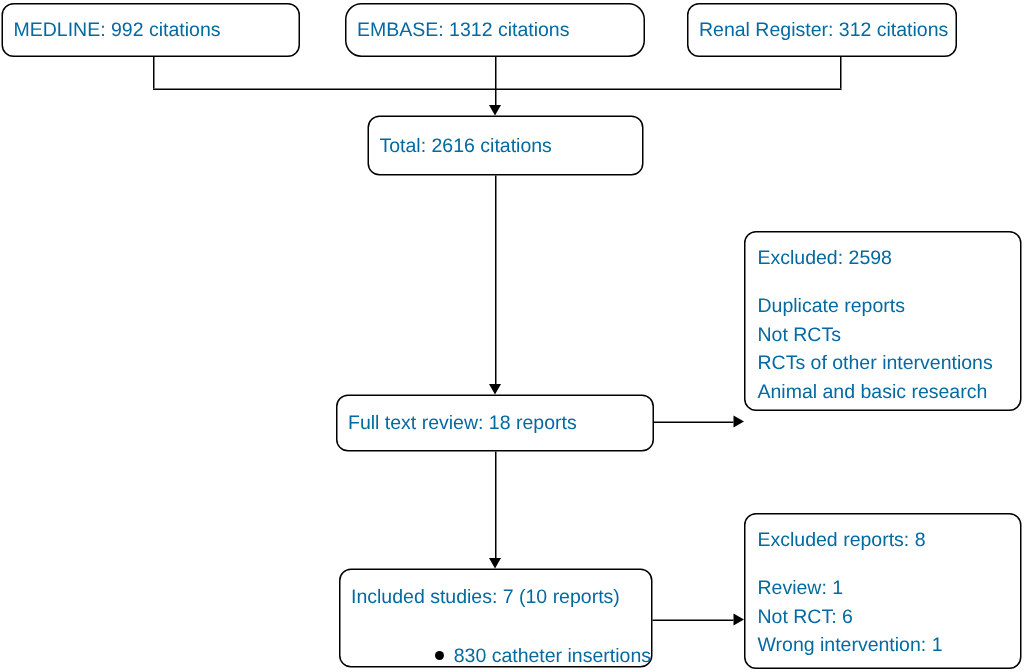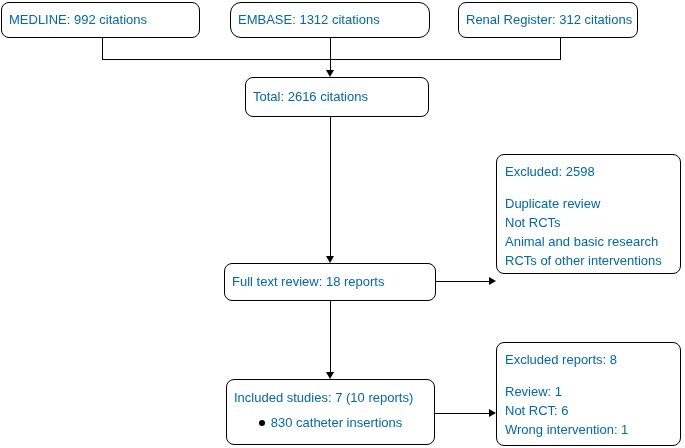--- a/index.html
+++ b/index.html
@@ -63,22 +63,22 @@
     border-top: 4px solid transparent;
     border-bottom: 4px solid transparent;
     border-left: 7px solid #000000;
   }
   .included-line1 {
     padding: 8px 7px 0 7px;
     line-height: 19px;
     white-space: nowrap;
   }
   .included-line2 {
-    margin-top: 6px;
-    text-align: center;
+    margin-top: 20px;
+    text-align: right;
     line-height: 19px;
     white-space: nowrap;
   }
   .bullet {
     display: inline-block;
     width: 6px;
     height: 6px;
     border-radius: 50%;
     background: #000000;
     margin-right: 6px;
@@ -109,24 +109,24 @@
   <div class="box single" style="left:245px; top:77px; width:184px; height:40px;">
     <span>Total: 2616 citations</span>
   </div>
 
   <div class="line" style="left:330px; top:117px; width:1px; height:139px;"></div>
   <div class="arrow-down" style="left:326px; top:256px;"></div>
 
   <div class="box multi" style="left:496px; top:154px; width:185px; height:120px;">
     <div class="title">Excluded: 2598</div>
     <div class="spacer"></div>
-    <div class="reason">Duplicate review</div>
+    <div class="reason">Duplicate reports</div>
     <div class="reason">Not RCTs</div>
+    <div class="reason">RCTs of other interventions</div>
     <div class="reason">Animal and basic research</div>
-    <div class="reason">RCTs of other interventions</div>
   </div>
 
   <div class="box single" style="left:224px; top:263px; width:212px; height:38px;">
     <span>Full text review: 18 reports</span>
   </div>
 
   <div class="line" style="left:436px; top:281px; width:53px; height:1px;"></div>
   <div class="arrow-right" style="left:489px; top:277px;"></div>
 
   <div class="line" style="left:330px; top:301px; width:1px; height:71px;"></div>

